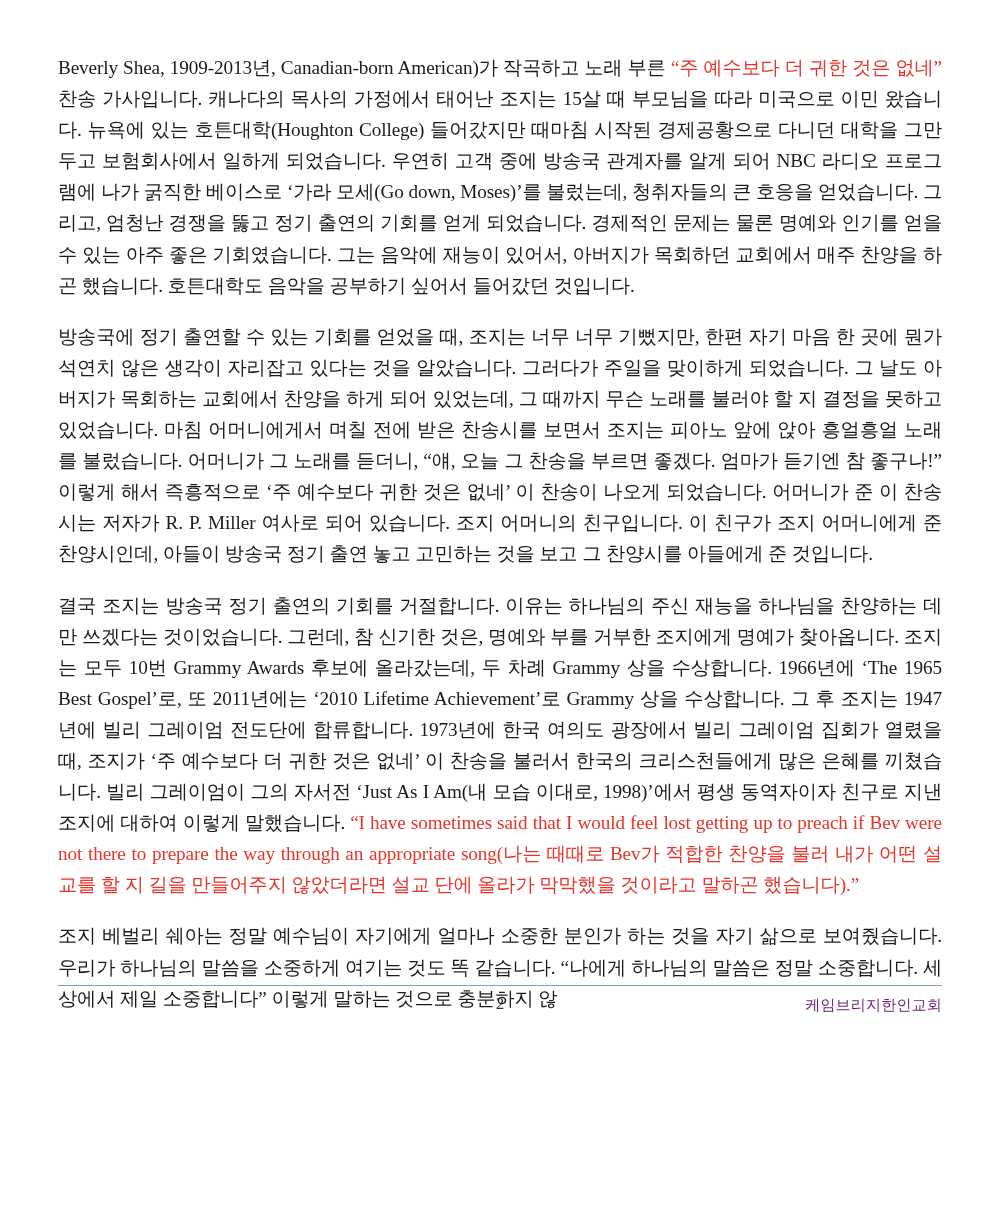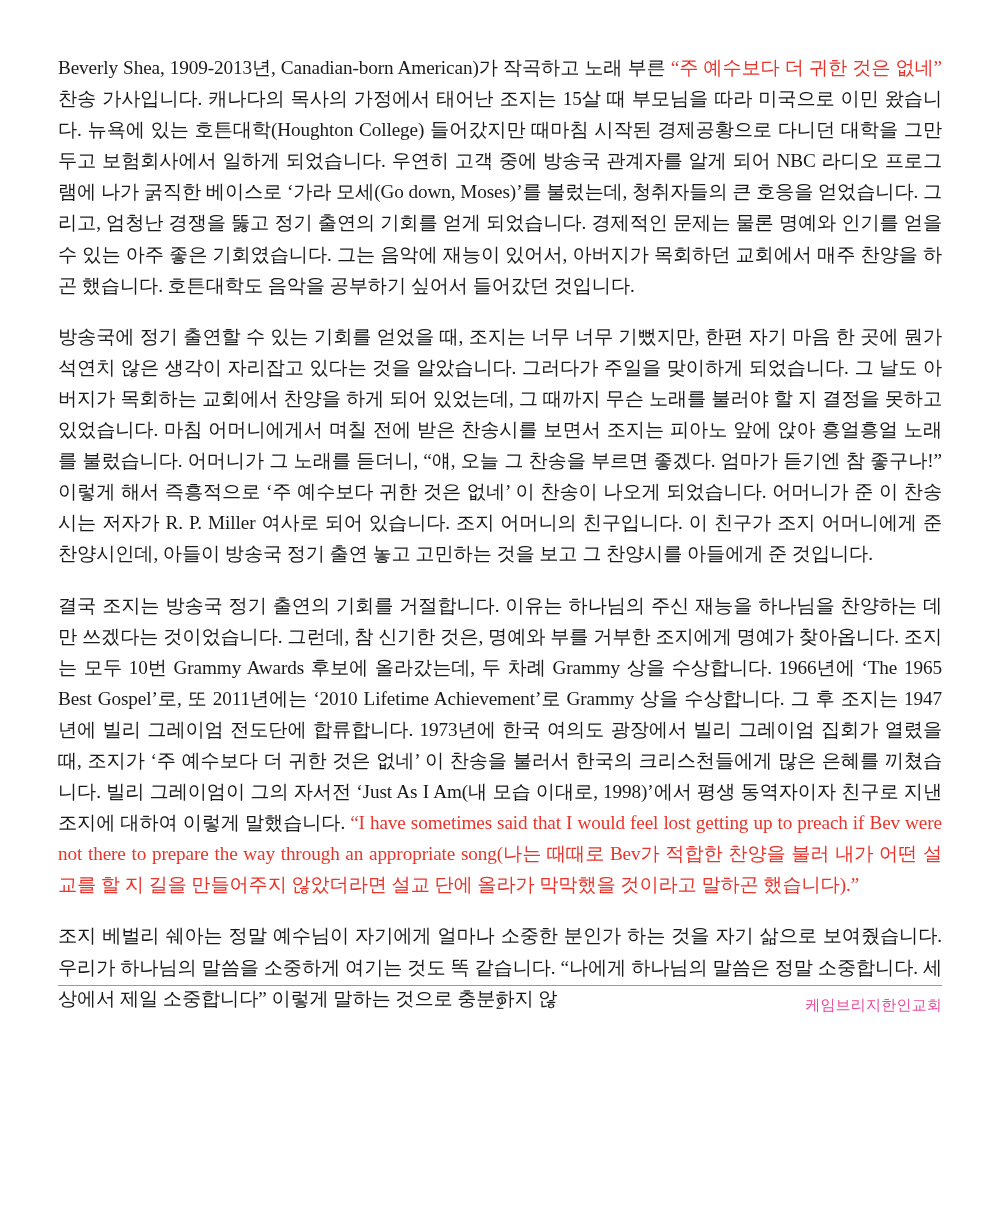--- a/index.html
+++ b/index.html
@@ -61,21 +61,21 @@
     top: 4px;
     text-align: center;
     font-size: 17px;
     color: #333;
   }
   .church-name {
     position: absolute;
     right: 0;
     top: 6px;
     font-size: 15px;
-    color: #ec4899;
+    color: #701a75;
     font-family: "Liberation Sans", sans-serif;
     letter-spacing: 0.2px;
   }
 </style>
 </head>
 <body>
 
 <div class="page">
 
   <div class="doc-body">

